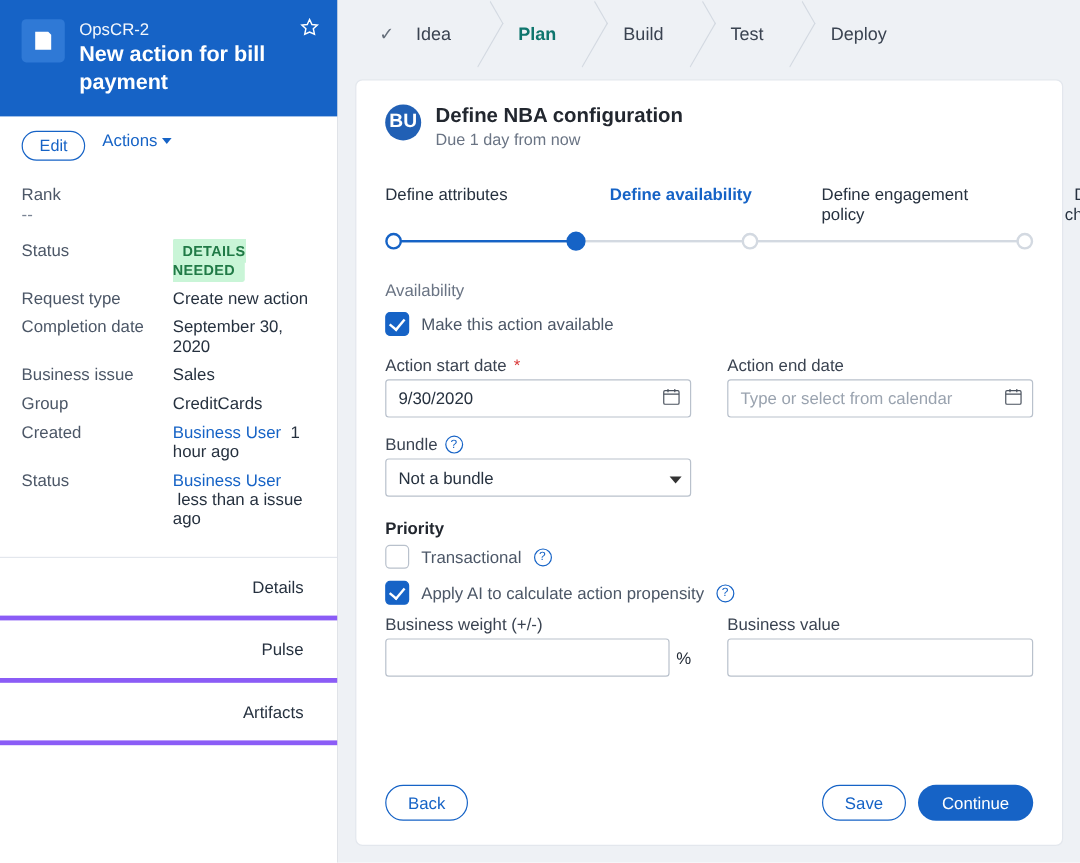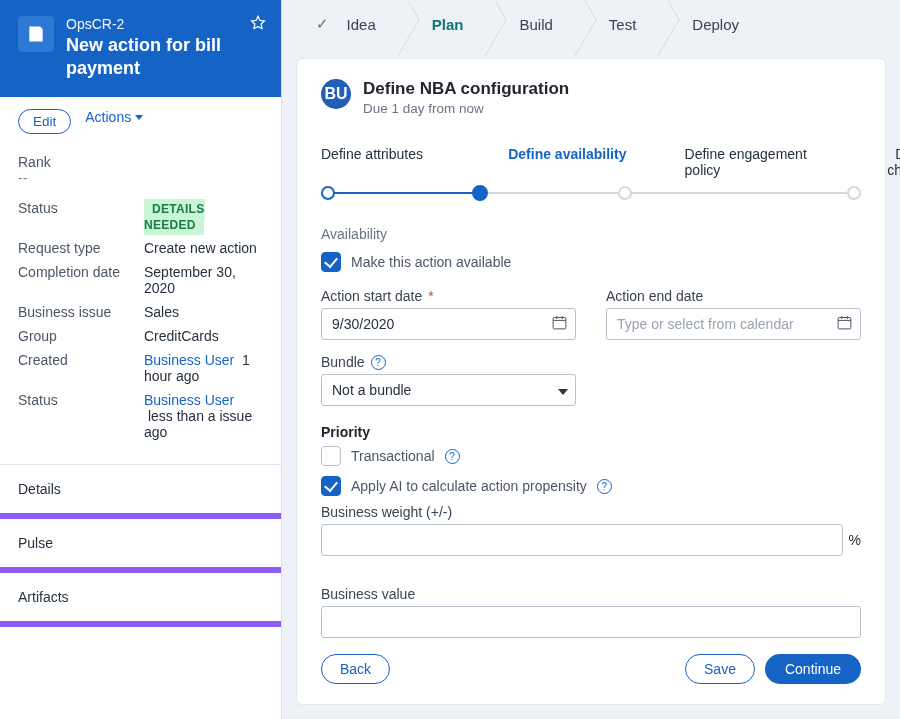--- a/index.html
+++ b/index.html
@@ -21,21 +21,21 @@
   .link-dd { color:#1663c6; cursor:pointer; display:flex; align-items:center; gap:4px; }
   .caret-down { width:0;height:0;border-left:4px solid transparent;border-right:4px solid transparent;border-top:5px solid #1663c6; display:inline-block;}
   .kv { padding: 4px 18px 14px; }
   .kv-row { display:flex; font-size:14px; color:#4c5767; padding: 4px 0; gap:8px; }
   .kv-label { width: 118px; flex:0 0 118px; color:#4c5767; }
   .kv-val { color:#26313f; }
   .kv-val .link { color:#1663c6; cursor:pointer; }
   .rank-val { color:#7a8494; }
   .badge { background:#c9f5d7; color:#207a46; font-weight:700; font-size:12px; padding:3px 8px; border-radius:2px; letter-spacing:.3px; }
   .nav-list { border-top:1px solid #e3e7ed; margin-top:6px; }
-  .nav-item { padding:16px 18px; border-bottom:6px solid #8b5cf6; color:#26313f; cursor:pointer; }
+  .nav-item { padding:16px 28px; border-bottom:4px solid #8b5cf6; color:#26313f; cursor:pointer;text-align:right; }
   
   .main { flex:1; background:#eef1f5; display:flex; flex-direction:column; }
   .stage-bar { display:flex; align-items:stretch; height:56px; padding-left:6px; }
   .stage { position:relative; height:100%; display:flex; align-items:center; justify-content:center; padding:0 28px; color:#3a4351; font-size:15px; cursor:pointer; }
   .stage:not(:last-child)::after { content:""; position:absolute; right:-10px; top:8px; width:20px; height:40px; border-top:1px solid #d3d9e1; border-right:1px solid #d3d9e1; transform: rotate(45deg) skew(15deg,15deg); background:#eef1f5; }
   .stage.done { color:#3a4351; }
   .stage.active { font-weight:700; color:#0f766e; }
   .stage .check { margin-right:18px; color:#656e7a; }
   .panel { background:#fff; border:1px solid #e3e7ed; border-radius:6px; margin:10px 14px 14px; padding:20px 24px; flex:1; display:flex; flex-direction:column; position:relative; }
   .panel-head { display:flex; align-items:flex-start; gap:12px; }
@@ -262,21 +262,21 @@
         <span class="chk"></span>
         <span class="chk-label">Transactional</span>
         <span class="help">?</span>
       </div>
       <div class="chk-row">
         <span class="chk checked"></span>
         <span class="chk-label">Apply AI to calculate action propensity</span>
         <span class="help">?</span>
       </div>
 
-      <div class="form-grid" style="margin-top:8px;flex-direction:column;">
+      <div class="form-grid" style="margin-top:8px;">
         <div class="fcol">
           <div class="flabel">
               <span>Business weight (+/-)</span>
             </div>
           <div class="pct-wrap">
             <div class="input-wrap" style="flex:1;"><input class="input" style="padding-right: 10px;"></div>
             <span>%</span>
           </div>
         </div>
         <div class="fcol">

